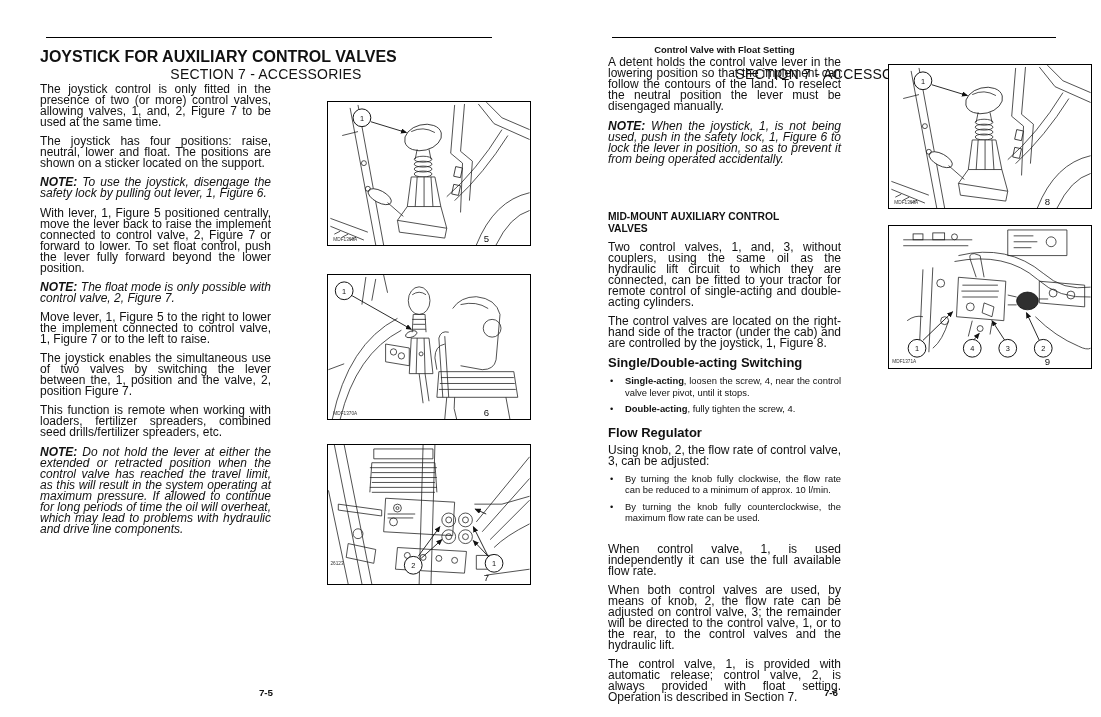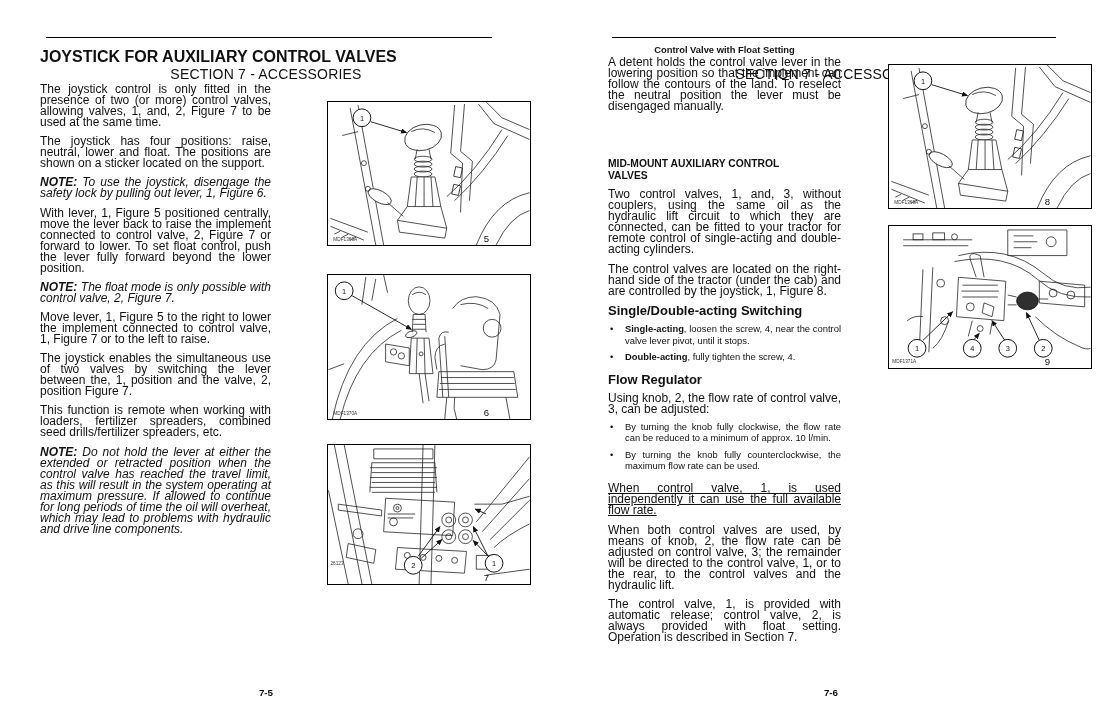--- a/index.html
+++ b/index.html
@@ -217,38 +217,39 @@
     <div class="footer">7-5</div>
   </section>
 
   <section class="page" id="pageR">
     <div class="hdr">SECTION 7 - ACCESSORIES</div>
     <div class="hdr-rule"></div>
 
     <div class="col" id="colR">
       <h4>Control Valve with Float Setting</h4>
       <p>A detent holds the control valve lever in the lowering position so that the implement can follow the contours of the land. To reselect the neutral position the lever must be disengaged manually.</p>
+      <p class="note"><b>NOTE:</b><span> When the joystick, 1, is not being used, push in the safety lock, 1, Figure 6 to lock the lever in position, so as to prevent it from being operated accidentally.</span></p>
 
       <h2>MID-MOUNT AUXILIARY CONTROL VALVES</h2>
       <p>Two control valves, 1, and, 3, without couplers, using the same oil as the hydraulic lift circuit to which they are connected, can be fitted to your tractor for remote control of single-acting and double-acting cylinders.</p>
       <p>The control valves are located on the right-hand side of the tractor (under the cab) and are controlled by the joystick, 1, Figure 8.</p>
 
       <h3>Single/Double-acting Switching</h3>
       <div class="blk">
         <div class="bullet"><b>Single-acting</b><span>, loosen the screw, 4, near the control valve lever pivot, until it stops.</span></div>
         <div class="bullet"><b>Double-acting</b><span>, fully tighten the screw, 4.</span></div>
       </div>
 
       <h3 style="margin-top:12px;">Flow Regulator</h3>
       <p style="margin-bottom:6px;">Using knob, 2, the flow rate of control valve, 3, can be adjusted:</p>
       <div class="blk">
         <div class="bullet">By turning the knob fully clockwise, the flow rate can be reduced to a minimum of approx. 10 l/min.</div>
         <div class="bullet">By turning the knob fully counterclockwise, the maximum flow rate can be used.</div>
       </div>
-      <p style="margin-top:12px;text-decoration:underline;">When control valve, 1, is used independently it can use the full available flow rate.</p>
+      <p style="margin-top:20px;">When control valve, 1, is used independently it can use the full available flow rate.</p>
       <p>When both control valves are used, by means of knob, 2, the flow rate can be adjusted on control valve, 3; the remainder will be directed to the control valve, 1, or to the rear, to the control valves and the hydraulic lift.</p>
 
       <p>The control valve, 1, is provided with automatic release; control valve, 2, is always provided with float setting. Operation is described in Section 7.</p>
     </div>
 
     <figure class="fig" id="fig8">
       <svg viewBox="0 0 204 145">
         <defs>
             <marker id="ah8" markerWidth="8" markerHeight="8" refX="6" refY="3" orient="auto">
               <path d="M0 0 L7 3 L0 6 Z" fill="#111"></path>

